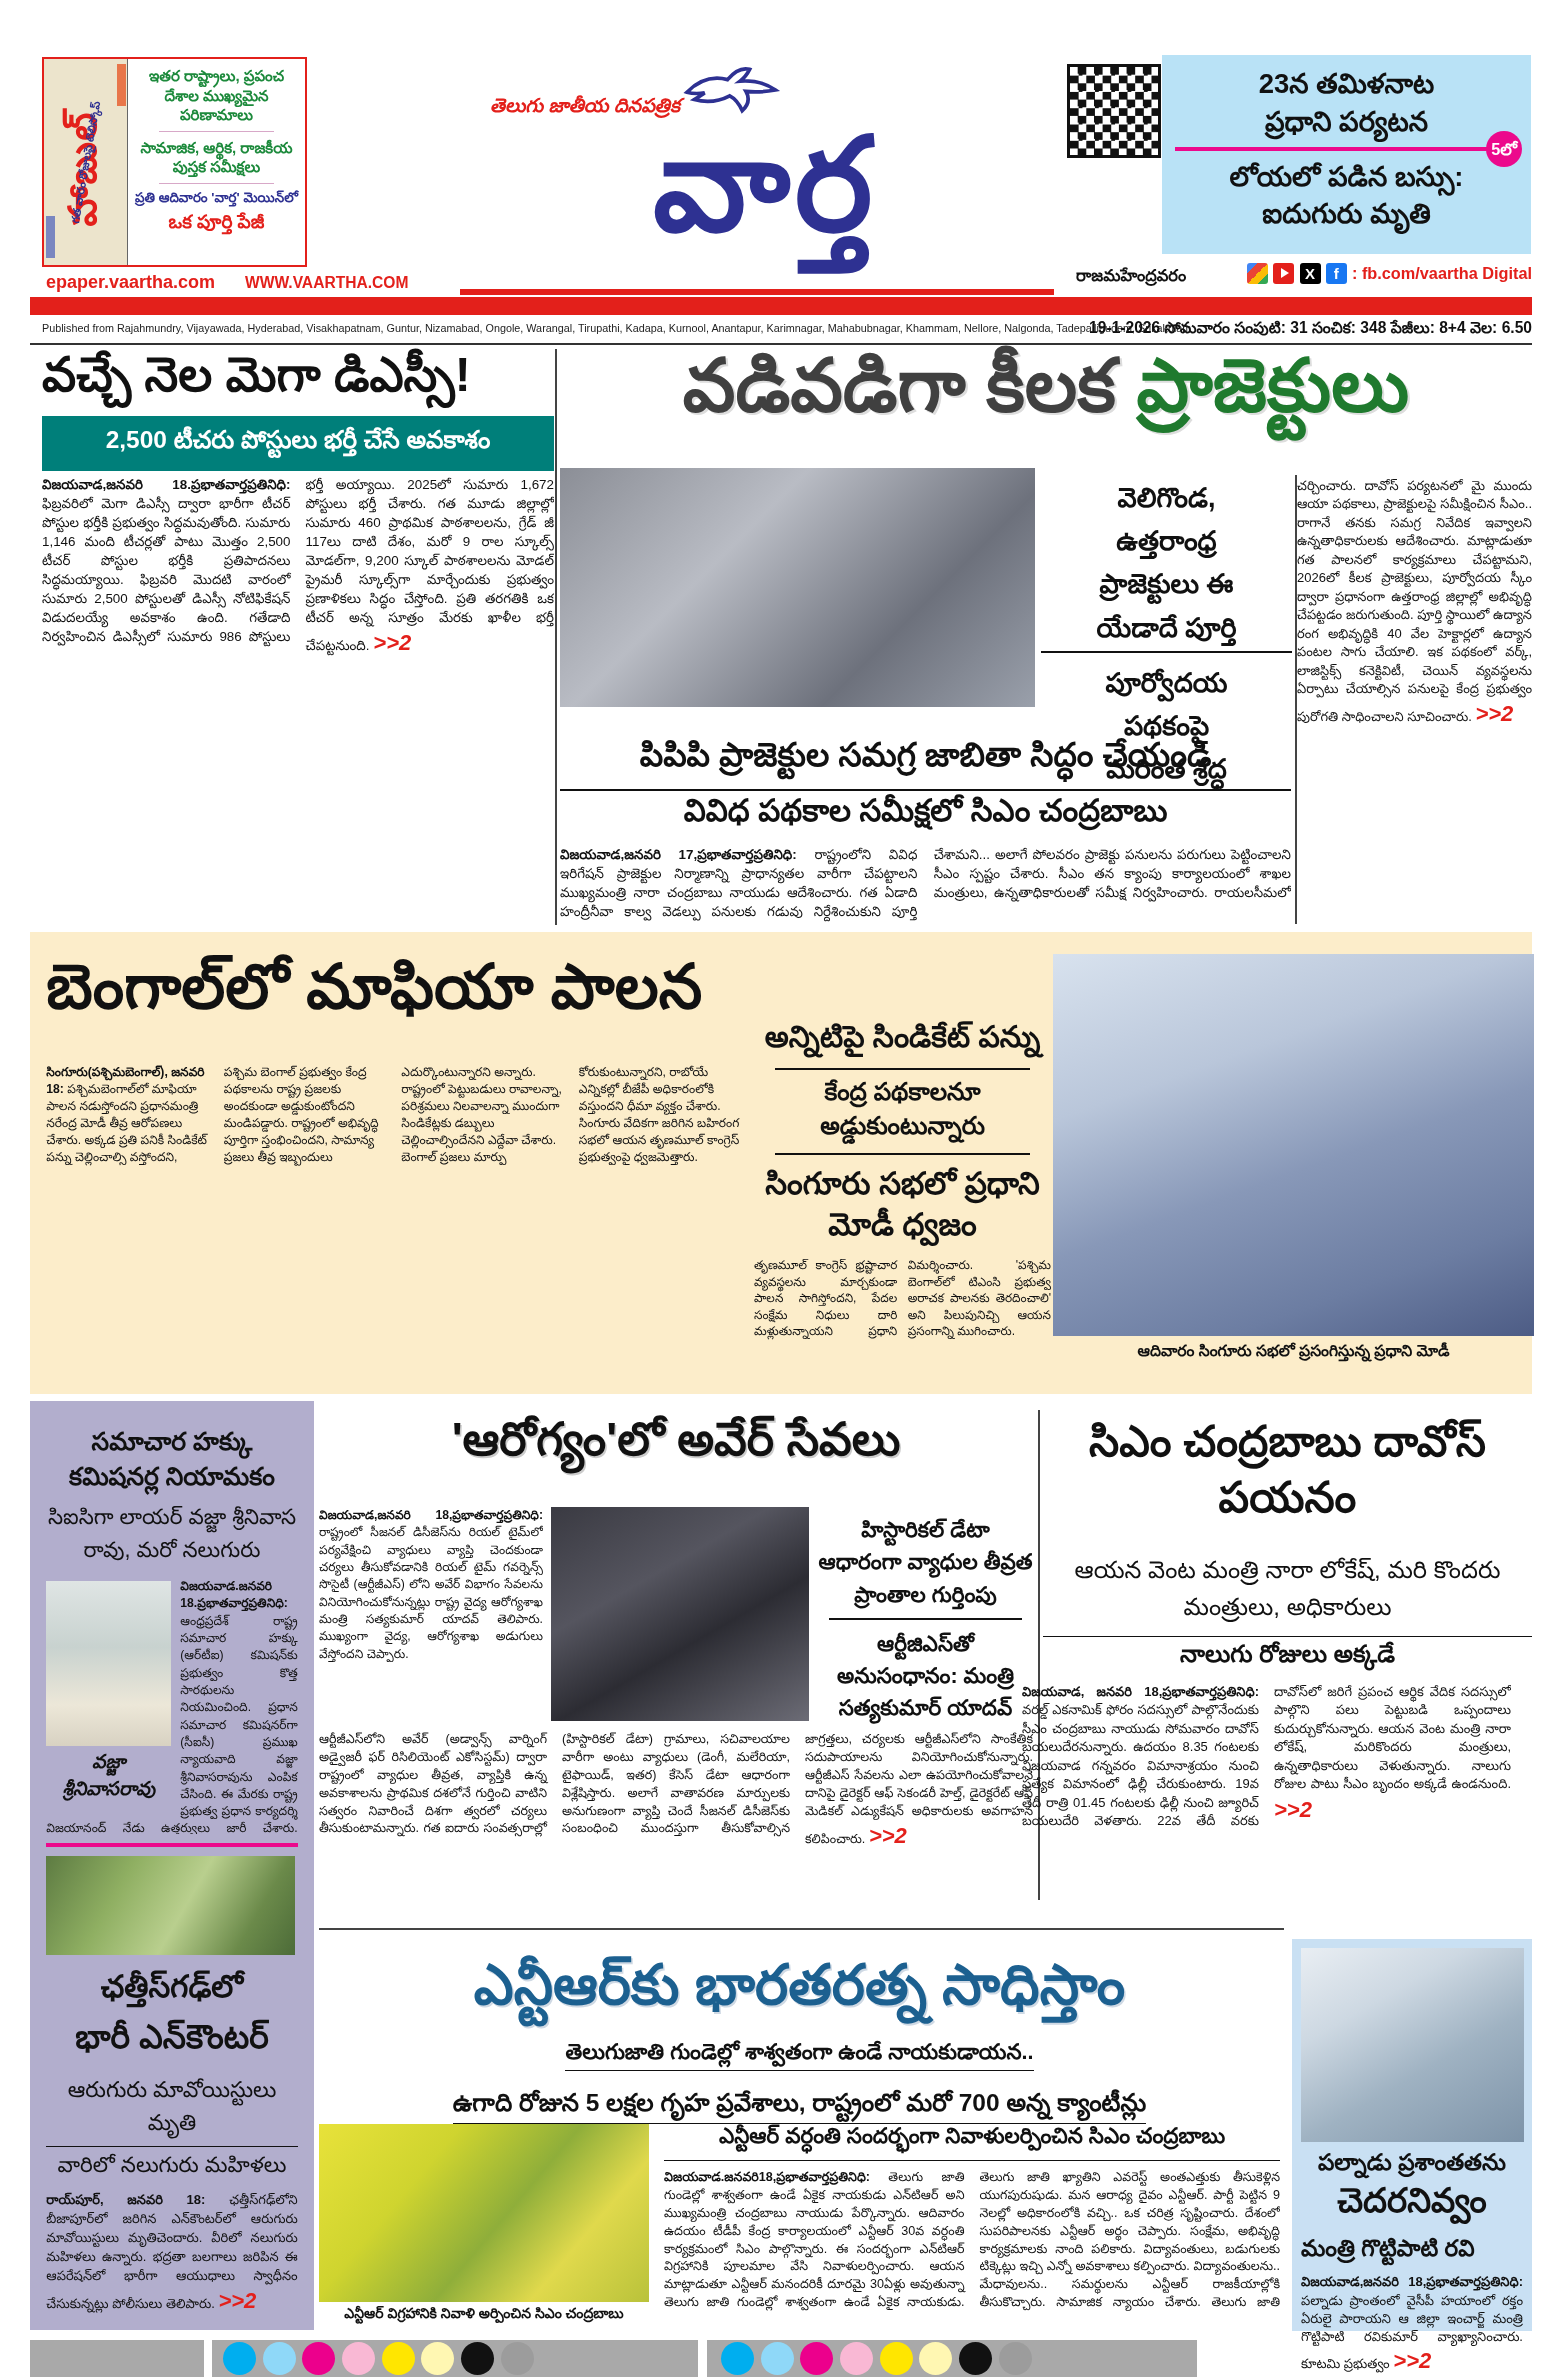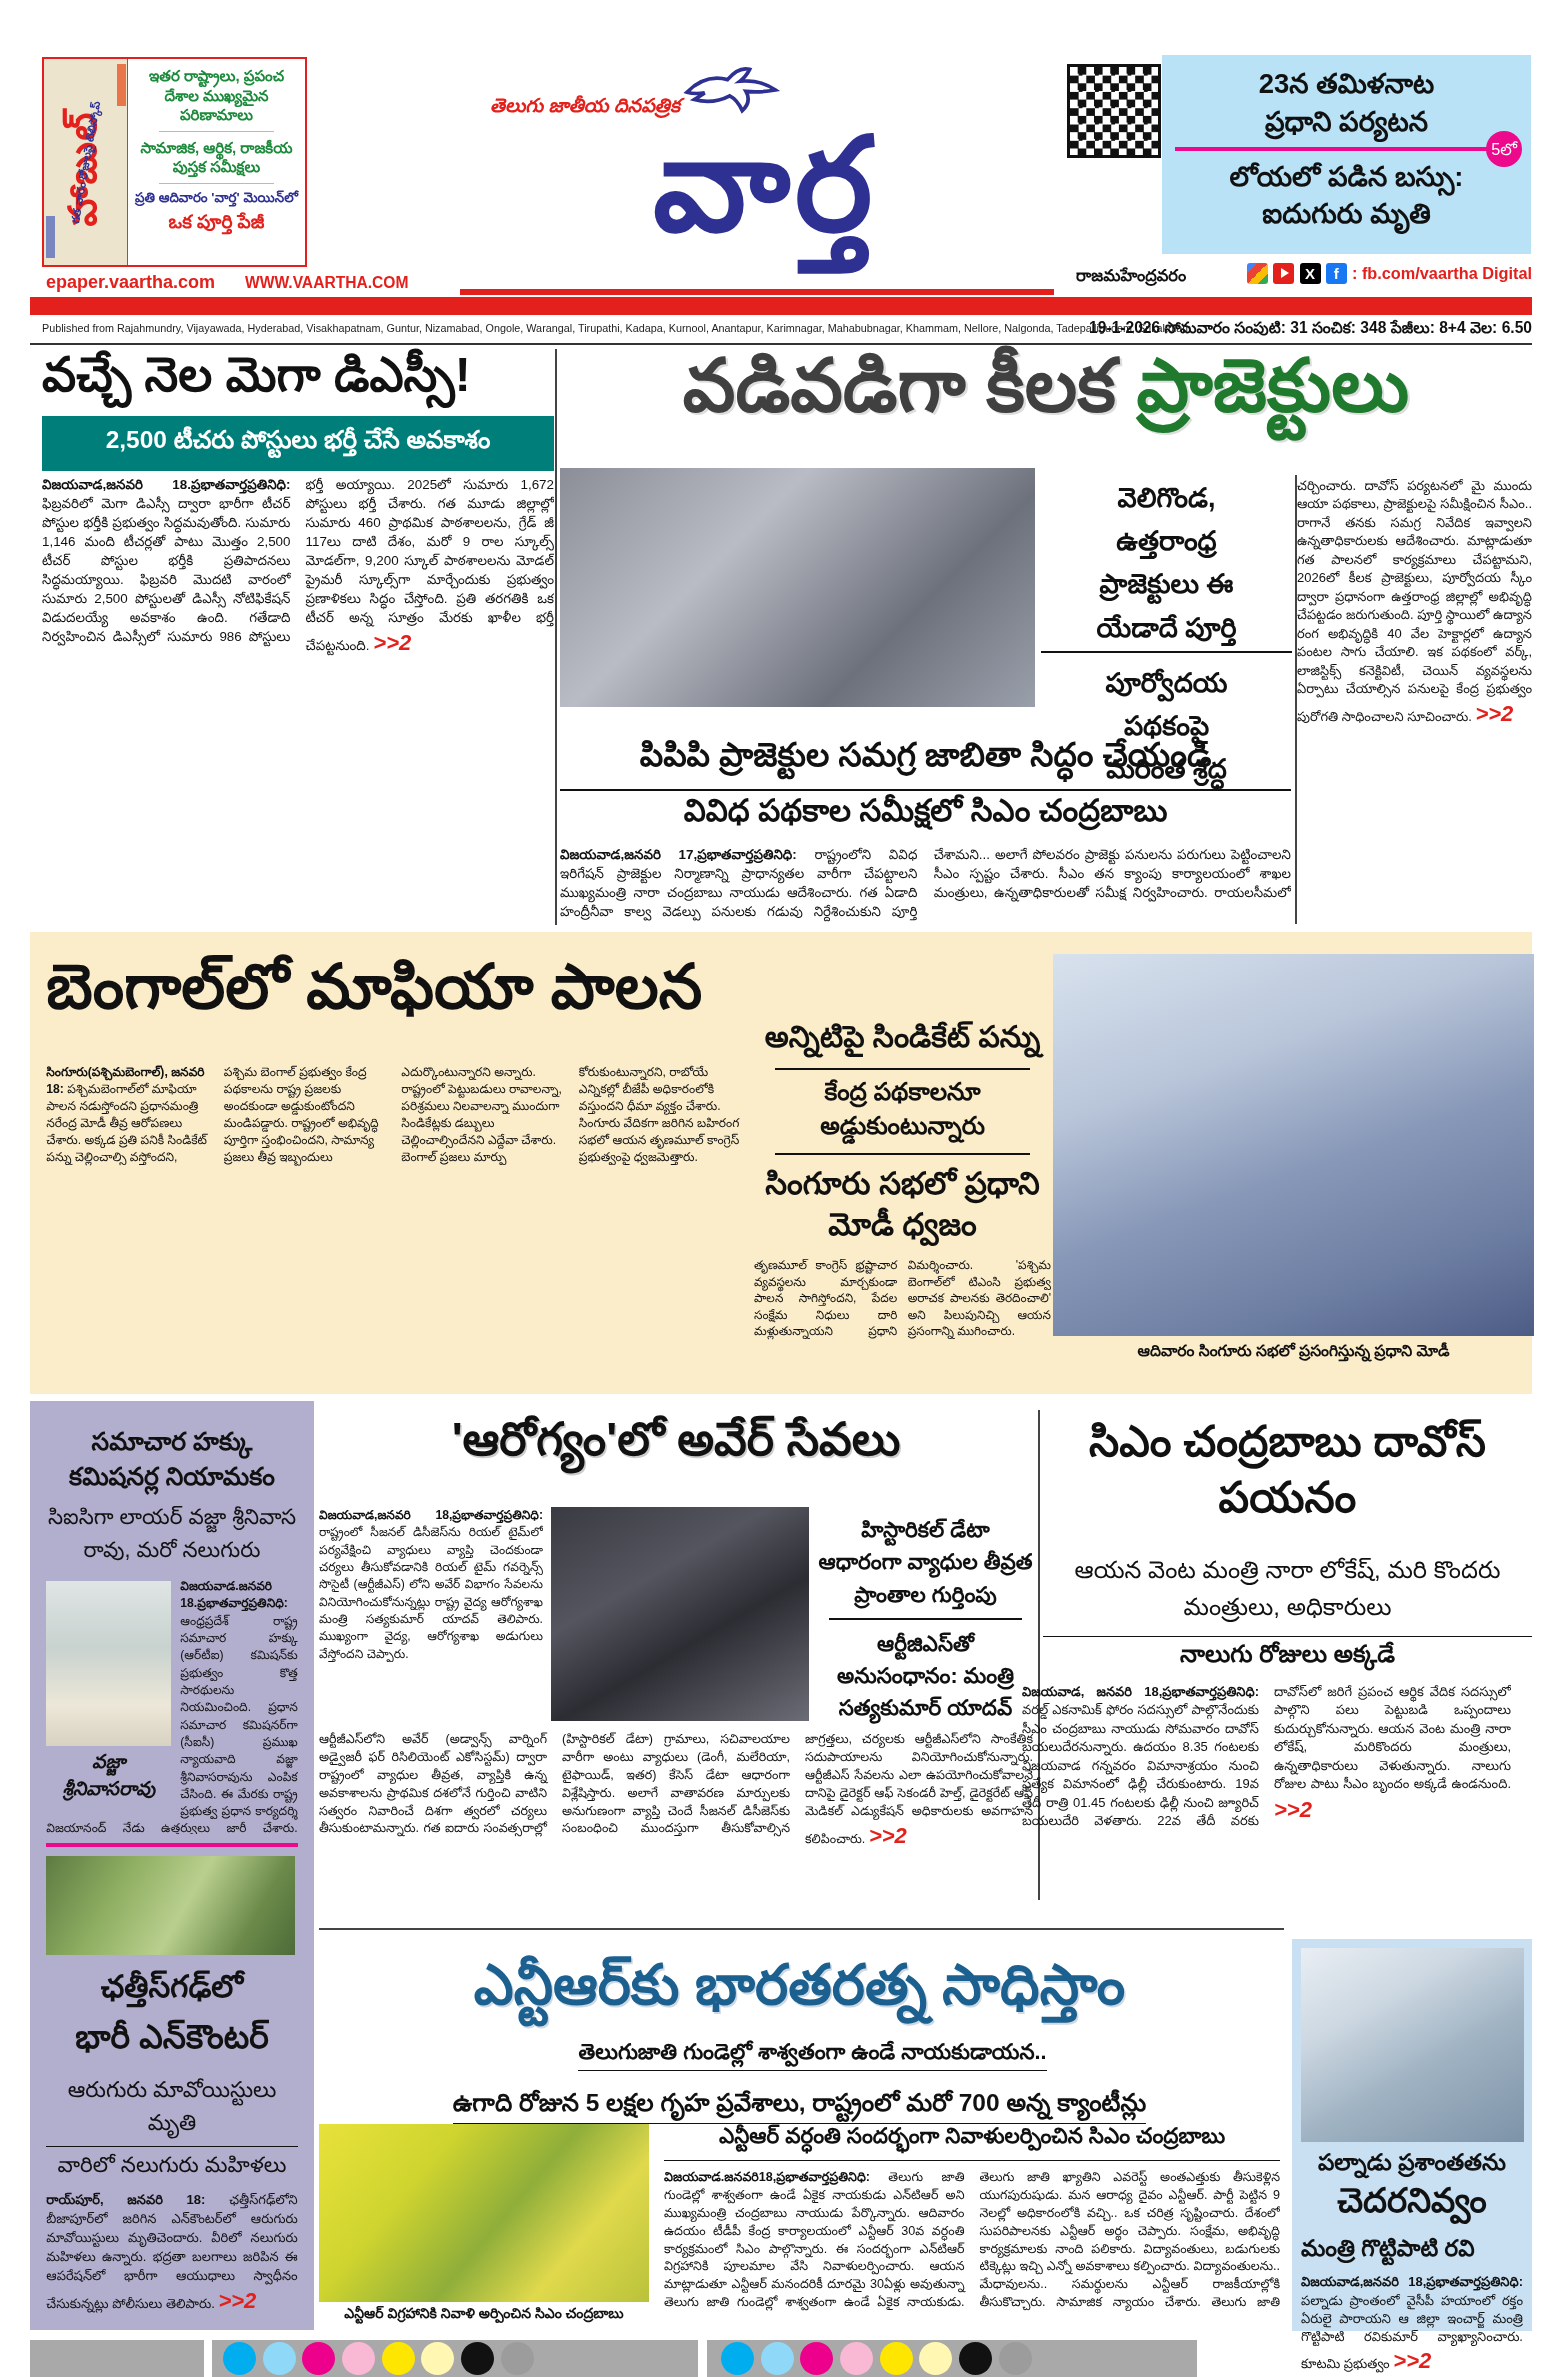--- a/index.html
+++ b/index.html
@@ -32,21 +32,21 @@
   .tagline{left:490px;top:95px;width:297px;color:#e3201b;font-size:19.3px;font-weight:bold;font-style:italic;}
   .logo{left:468px;top:88px;width:594px;height:200px;color:#2e3192;font-size:131px;font-weight:bold;
         line-height:193px;text-align:center;letter-spacing:4.5px;}
   .logo-underline{left:460px;top:289px;width:594px;height:6px;background:#e3201b;}
   .qr{left:1067px;top:64px;width:88px;height:88px;border:3px solid #111;
       background:repeating-conic-gradient(#111 0 25%,#fff 0 50%) 0 0/16.3px 16.3px;}
   .skybox{left:1162px;top:55px;width:369px;height:199px;background:#b9e2f6;padding-top:10.4px;box-sizing:border-box;}
   .skybox .l{font-size:27.5px;font-weight:bold;text-align:center;line-height:1.35;}
   .sky-div{position:relative;height:3.7px;background:#ec098c;margin:7.4px 13.4px;}
   .sky-badge{position:absolute;right:-4.5px;top:-16.3px;width:36px;height:36px;border-radius:50%;
-             background:#ec098c;color:#fff;font-size:16.3px;font-weight:normal;line-height:36px;text-align:center;}
+             background:#ec098c;color:#fff;font-size:16.3px;font-weight:bold;line-height:36px;text-align:center;}
   .edition{left:1076px;top:266px;font-size:16.3px;font-weight:bold;}
   .social-row{left:1247px;top:263px;width:285px;display:flex;align-items:center;gap:5.2px;justify-content:flex-end;}
   .icon-sq{width:21px;height:21px;border-radius:3px;display:inline-block;}
   .icon-gn{background:linear-gradient(135deg,#4285f4 25%,#ea4335 25% 50%,#fbbc05 50% 75%,#34a853 75%);}
   .icon-yt{background:#e3201b;position:relative;}
   .icon-yt:after{content:"";position:absolute;left:7.4px;top:5.2px;border-left:8.2px solid #fff;
                  border-top:5.2px solid transparent;border-bottom:5.2px solid transparent;}
   .icon-x{background:#000;color:#fff;font-weight:bold;text-align:center;line-height:21px;font-size:15px;}
   .icon-fb{background:#1877f2;color:#fff;font-weight:bold;text-align:center;line-height:21px;font-size:15px;}
   .social-text{color:#e3201b;font-size:16.3px;font-weight:bold;white-space:nowrap;}
@@ -114,21 +114,21 @@
   .aro-body{left:319px;top:1731px;width:714px;height:169px;column-count:3;column-gap:15px;font-size:12.6px;}
   
   .dav-head{left:1043px;top:1414px;width:489px;text-align:center;font-size:43px;font-weight:bold;line-height:1.3;}
   .dav-s1{left:1043px;top:1551px;width:489px;text-align:center;font-size:24px;line-height:1.55;
           border-bottom:1.5px solid #111;padding-bottom:10.4px;}
   .dav-s2{left:1043px;top:1640px;width:489px;text-align:center;font-size:24px;font-weight:bold;}
   .dav-body{left:1022px;top:1683px;width:489px;height:217px;column-count:2;column-gap:15px;font-size:13px;}
   
   .ntr-head{left:319px;top:1952px;width:961px;text-align:center;color:#1c6090;font-size:56px;font-weight:bold;
             text-shadow:1.5px 1.5px 0 #cfd9e4;}
-  .ntr-s1{left:332px;top:2040px;width:961px;text-align:center;font-size:21.5px;font-weight:bold;}
+  .ntr-s1{left:319px;top:2040px;width:961px;text-align:center;font-size:21.5px;font-weight:bold;}
   .ntr-s1 span{border-bottom:1.5px solid #111;padding-bottom:6px;}
   .ntr-s2{left:319px;top:2077px;width:961px;text-align:center;font-size:24.5px;font-weight:bold;margin-top:12px;}
   .ntr-s2 span{border-bottom:1.5px solid #111;padding-bottom:7.4px;}
   .photo-ntr{left:319px;top:2124px;width:330px;height:178px;
       background:linear-gradient(130deg,#e8e23a 0%,#cfd42f 30%,#8fae3a 55%,#e0d94c 75%,#b9c23a 100%);}
   .ntr-caption{left:319px;top:2305px;width:330px;text-align:center;font-size:14px;font-weight:bold;}
   .ntr-s3{left:664px;top:2124px;width:616px;text-align:center;font-size:21.5px;font-weight:bold;
           border-bottom:1.5px solid #111;padding-bottom:7.4px;}
   .ntr-body{left:664px;top:2169px;width:616px;height:160px;column-count:2;column-gap:15px;font-size:12.6px;}
   

